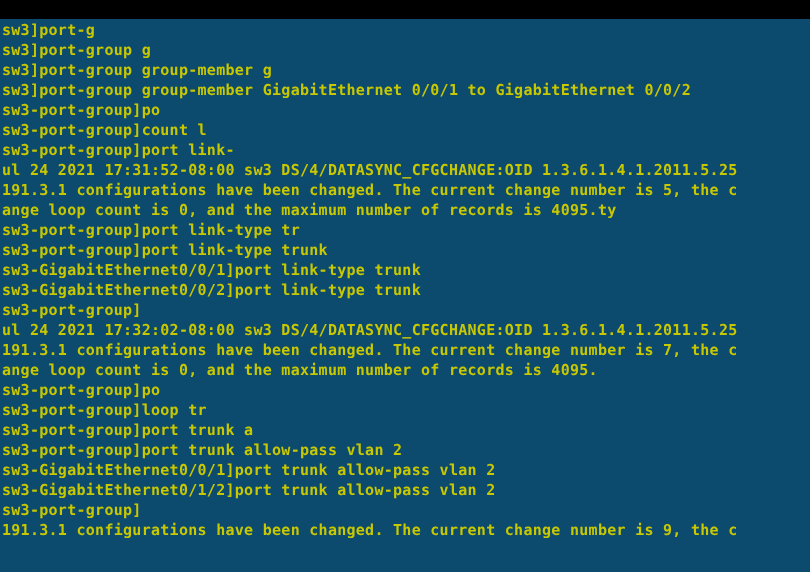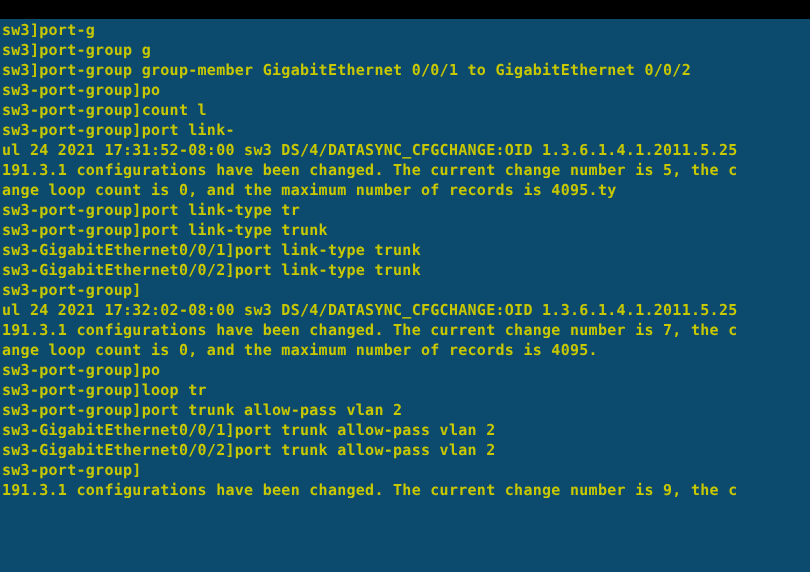--- a/index.html
+++ b/index.html
@@ -41,36 +41,38 @@
     text-rendering: geometricPrecision;
   }
 </style>
 </head>
 <body style="background: rgb(0, 0, 0);">
 
 <div id="terminal" style="background: #0c4a6e; margin-top: 19px;">
   <div id="terminal-screen" style="color: rgb(200, 200, 0); font-size: 15px;">
       <div class="term-line">sw3]port-g</div>
       <div class="term-line">sw3]port-group g</div>
+      <div class="term-line">sw3]port-group group-member g</div>
       <div class="term-line">sw3]port-group group-member GigabitEthernet 0/0/1 to GigabitEthernet 0/0/2</div>
       <div class="term-line">sw3-port-group]po</div>
       <div class="term-line">sw3-port-group]count l</div>
       <div class="term-line">sw3-port-group]port link-</div>
       <div class="term-line">ul 24 2021 17:31:52-08:00 sw3 DS/4/DATASYNC_CFGCHANGE:OID 1.3.6.1.4.1.2011.5.25</div>
       <div class="term-line">191.3.1 configurations have been changed. The current change number is 5, the c</div>
       <div class="term-line">ange loop count is 0, and the maximum number of records is 4095.ty</div>
       <div class="term-line">sw3-port-group]port link-type tr</div>
       <div class="term-line">sw3-port-group]port link-type trunk</div>
       <div class="term-line">sw3-GigabitEthernet0/0/1]port link-type trunk</div>
       <div class="term-line">sw3-GigabitEthernet0/0/2]port link-type trunk</div>
       <div class="term-line">sw3-port-group]</div>
       <div class="term-line">ul 24 2021 17:32:02-08:00 sw3 DS/4/DATASYNC_CFGCHANGE:OID 1.3.6.1.4.1.2011.5.25</div>
       <div class="term-line">191.3.1 configurations have been changed. The current change number is 7, the c</div>
       <div class="term-line">ange loop count is 0, and the maximum number of records is 4095.</div>
       <div class="term-line">sw3-port-group]po</div>
       <div class="term-line">sw3-port-group]loop tr</div>
+      <div class="term-line">sw3-port-group]port trunk a</div>
       <div class="term-line">sw3-port-group]port trunk allow-pass vlan 2</div>
       <div class="term-line">sw3-GigabitEthernet0/0/1]port trunk allow-pass vlan 2</div>
-      <div class="term-line">sw3-GigabitEthernet0/0/2]port trunk allow-pass vlan 2</div>
+      <div class="term-line">sw3-GigabitEthernet0/1/2]port trunk allow-pass vlan 2</div>
       <div class="term-line">sw3-port-group]</div>
       <div class="term-line">191.3.1 configurations have been changed. The current change number is 9, the c</div>
     </div>
 </div>
 
 </body></html>

